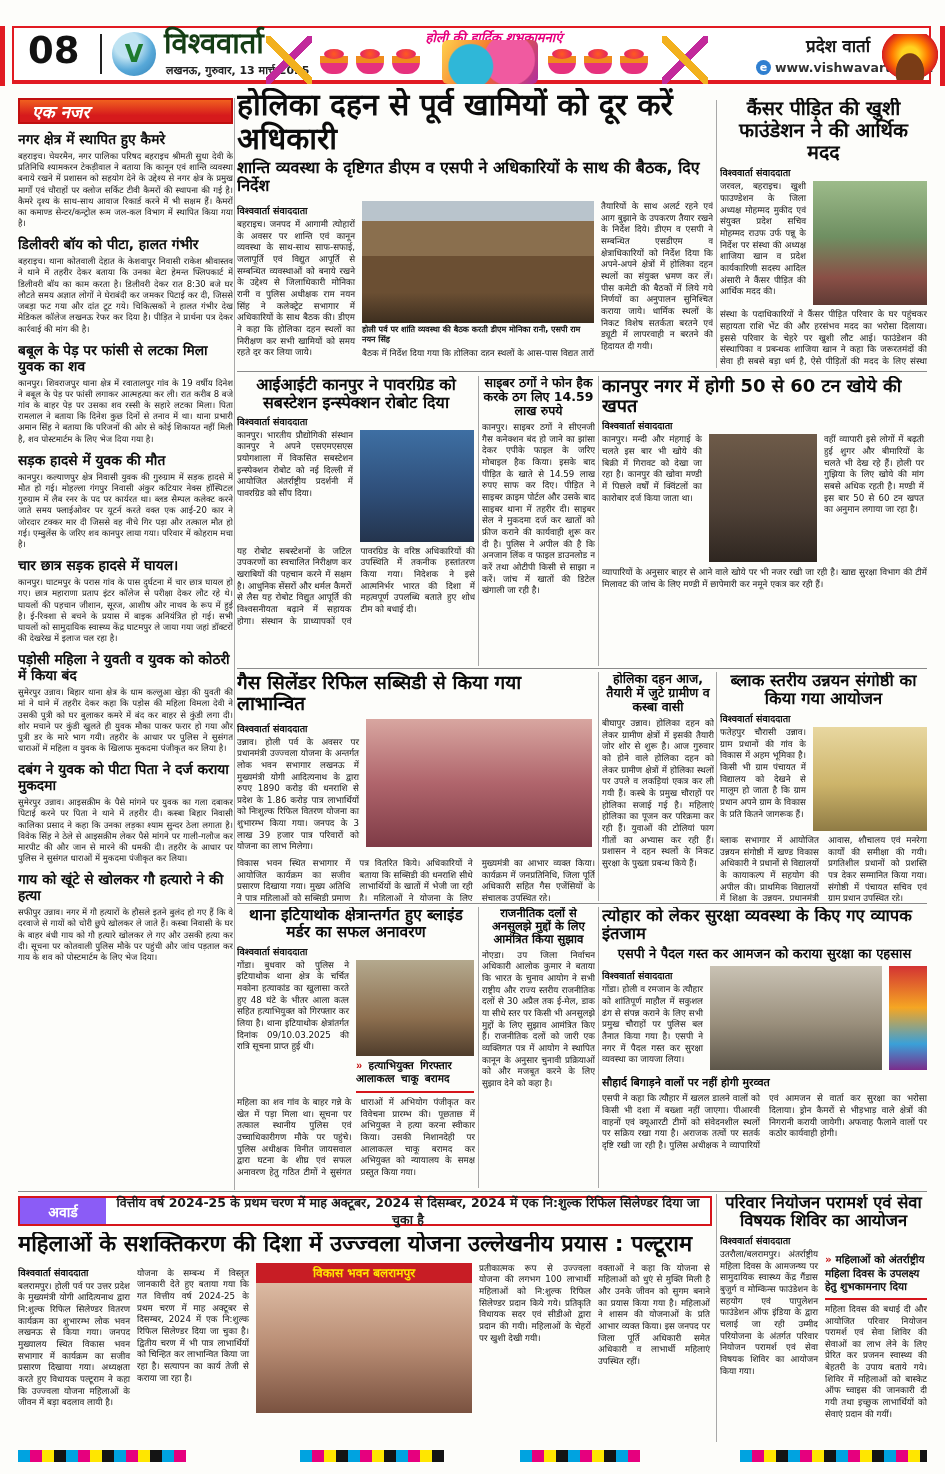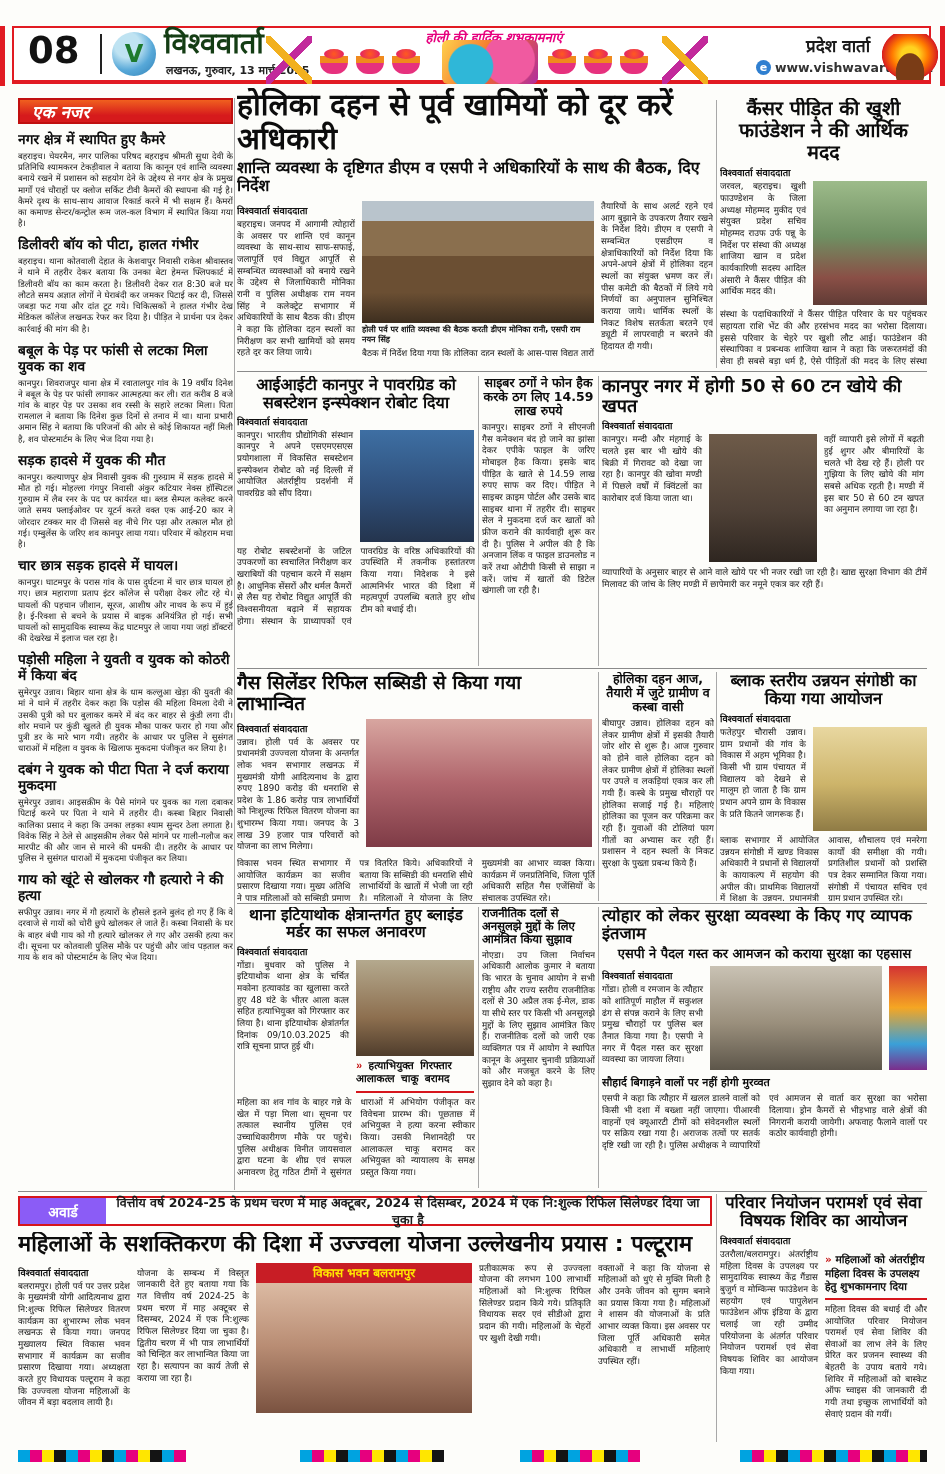--- a/index.html
+++ b/index.html
@@ -268,21 +268,21 @@
         <div class="ph ph-murder" style="width:118px;height:96px;"></div>
         <div class="pullq">हत्याभियुक्त गिरफ्तार आलाकत्ल चाकू बरामद</div>
       </div>
     </div>
     <div class="cols2">
       <p class="bd">महिला का शव गांव के बाहर गन्ने के खेत में पड़ा मिला था। सूचना पर तत्काल स्थानीय पुलिस एवं उच्चाधिकारीगण मौके पर पहुंचे। पुलिस अधीक्षक विनीत जायसवाल द्वारा घटना के शीघ्र एवं सफल अनावरण हेतु गठित टीमों ने सुसंगत धाराओं में अभियोग पंजीकृत कर विवेचना प्रारम्भ की। पूछताछ में अभियुक्त ने हत्या करना स्वीकार किया। उसकी निशानदेही पर आलाकत्ल चाकू बरामद कर अभियुक्त को न्यायालय के समक्ष प्रस्तुत किया गया।</p>
     </div>
   </div>
 
   <div class="art" style="left:482px;top:907px;width:113px;height:281px;">
-    <h3 class="h-big" style="font-size:11.5px;">राजनीतिक दलों से अनसुलझे मुद्दों के लिए आमंत्रित किया सुझाव</h3>
+    <h3 class="h-big" style="font-size:11.5px;text-align:center;">राजनीतिक दलों से अनसुलझे मुद्दों के लिए आमंत्रित किया सुझाव</h3>
     <p class="bd" style="margin-top:4px;">नोएडा। उप जिला निर्वाचन अधिकारी आलोक कुमार ने बताया कि भारत के चुनाव आयोग ने सभी राष्ट्रीय और राज्य स्तरीय राजनीतिक दलों से 30 अप्रैल तक ई-मेल, डाक या सीधे स्तर पर किसी भी अनसुलझे मुद्दों के लिए सुझाव आमंत्रित किए हैं। राजनीतिक दलों को जारी एक व्यक्तिगत पत्र में आयोग ने स्थापित कानून के अनुसार चुनावी प्रक्रियाओं को और मजबूत करने के लिए सुझाव देने को कहा है।</p>
   </div>
 
   <div class="art" style="left:602px;top:907px;width:325px;height:281px;">
     <h2 class="h-big" style="font-size:16.5px;">त्योहार को लेकर सुरक्षा व्यवस्था के किए गए व्यापक इंतजाम</h2>
     <div class="h-big" style="font-size:13px;margin-top:3px;text-align:center;">एसपी ने पैदल गस्त कर आमजन को कराया सुरक्षा का एहसास</div>
     <div class="row" style="margin-top:5px;">
       <div style="width:104px;">
         <div class="byline">विश्ववार्ता संवाददाता</div>
         <p class="bd">गोंडा। होली व रमजान के त्यौहार को शांतिपूर्ण माहौल में सकुशल ढंग से संपन्न कराने के लिए सभी प्रमुख चौराहों पर पुलिस बल तैनात किया गया है। एसपी ने नगर में पैदल गस्त कर सुरक्षा व्यवस्था का जायजा लिया।</p>
@@ -306,29 +306,29 @@
     <div class="row" style="margin-top:6px;">
       <div style="width:112px;">
         <div class="byline">विश्ववार्ता संवाददाता</div>
         <p class="bd">बलरामपुर। होली पर्व पर उत्तर प्रदेश के मुख्यमंत्री योगी आदित्यनाथ द्वारा नि:शुल्क रिफिल सिलेण्डर वितरण कार्यक्रम का शुभारम्भ लोक भवन लखनऊ से किया गया। जनपद मुख्यालय स्थित विकास भवन सभागार में कार्यक्रम का सजीव प्रसारण दिखाया गया। अध्यक्षता करते हुए विधायक पल्टूराम ने कहा कि उज्ज्वला योजना महिलाओं के जीवन में बड़ा बदलाव लायी है।</p>
       </div>
       <p class="bd" style="width:112px;margin-top:5px;">योजना के सम्बन्ध में विस्तृत जानकारी देते हुए बताया गया कि गत वित्तीय वर्ष 2024-25 के प्रथम चरण में माह अक्टूबर से दिसम्बर, 2024 में एक नि:शुल्क रिफिल सिलेण्डर दिया जा चुका है। द्वितीय चरण में भी पात्र लाभार्थियों को चिन्हित कर लाभान्वित किया जा रहा है। सत्यापन का कार्य तेजी से कराया जा रहा है।</p>
       <div class="ph ph-ujj" style="width:216px;height:150px;">
         <div class="ujj-banner">विकास भवन बलरामपुर</div>
       </div>
       <p class="bd" style="width:112px;">प्रतीकात्मक रूप से उज्ज्वला योजना की लगभग 100 लाभार्थी महिलाओं को नि:शुल्क रिफिल सिलेण्डर प्रदान किये गये। प्रतिकृति विधायक सदर एवं सीडीओ द्वारा प्रदान की गयी। महिलाओं के चेहरों पर खुशी देखी गयी।</p>
-      <p class="bd" style="width:112px;">वक्ताओं ने कहा कि योजना से महिलाओं को धुएं से मुक्ति मिली है और उनके जीवन को सुगम बनाने का प्रयास किया गया है। महिलाओं ने शासन की योजनाओं के प्रति आभार व्यक्त किया। इस अवसर पर जिला पूर्ति अधिकारी समेत अधिकारी व लाभार्थी महिलाएं उपस्थित रहीं।</p>
+      <p class="bd" style="width:112px;">वक्ताओं ने कहा कि योजना से महिलाओं को धुएं से मुक्ति मिली है और उनके जीवन को सुगम बनाने का प्रयास किया गया है। महिलाओं ने शासन की योजनाओं के प्रति आभार व्यक्त किया। इस जनपद पर जिला पूर्ति अधिकारी समेत अधिकारी व लाभार्थी महिलाएं उपस्थित रहीं।</p>
     </div>
   </div>
 
   <div class="art" style="left:720px;top:1194px;width:207px;height:248px;">
     <h2 class="h-big" style="font-size:16.5px;text-align:center;">परिवार नियोजन परामर्श एवं सेवा विषयक शिविर का आयोजन</h2>
     <div class="byline">विश्ववार्ता संवाददाता</div>
     <div class="row">
-      <p class="bd" style="width:98px;">उतरौला/बलरामपुर। अंतर्राष्ट्रीय महिला दिवस के उपलक्ष्य पर सामुदायिक स्वास्थ्य केंद्र गैंडास बुजुर्ग व मोम्किन्स फाउंडेशन के सहयोग एवं पापुलेशन फाउंडेशन ऑफ इंडिया के द्वारा चलाई जा रही उम्मीद परियोजना के अंतर्गत परिवार नियोजन परामर्श एवं सेवा विषयक शिविर का आयोजन किया गया।</p>
+      <p class="bd" style="width:98px;">उतरौला/बलरामपुर। अंतर्राष्ट्रीय महिला दिवस के आमजन्ष्य पर सामुदायिक स्वास्थ्य केंद्र गैंडास बुजुर्ग व मोम्किन्स फाउंडेशन के सहयोग एवं पापुलेशन फाउंडेशन ऑफ इंडिया के द्वारा चलाई जा रही उम्मीद परियोजना के अंतर्गत परिवार नियोजन परामर्श एवं सेवा विषयक शिविर का आयोजन किया गया।</p>
       <div style="width:102px;">
         <div class="pullq">महिलाओं को अंतर्राष्ट्रीय महिला दिवस के उपलक्ष्य हेतु शुभकामनाए दिया</div>
         <p class="bd" style="margin-top:4px;">महिला दिवस की बधाई दी और आयोजित परिवार नियोजन परामर्श एवं सेवा शिविर की सेवाओं का लाभ लेने के लिए प्रेरित कर प्रजनन स्वास्थ्य की बेहतरी के उपाय बताये गये। शिविर में महिलाओं को बास्केट ऑफ च्वाइस की जानकारी दी गयी तथा इच्छुक लाभार्थियों को सेवाएं प्रदान की गयीं।</p>
       </div>
     </div>
   </div>
 
   <div class="regbar" style="left:18px;width:168px;"></div>
   <div class="regbar" style="left:300px;width:144px;"></div>
   <div class="regbar" style="left:520px;width:120px;"></div>

